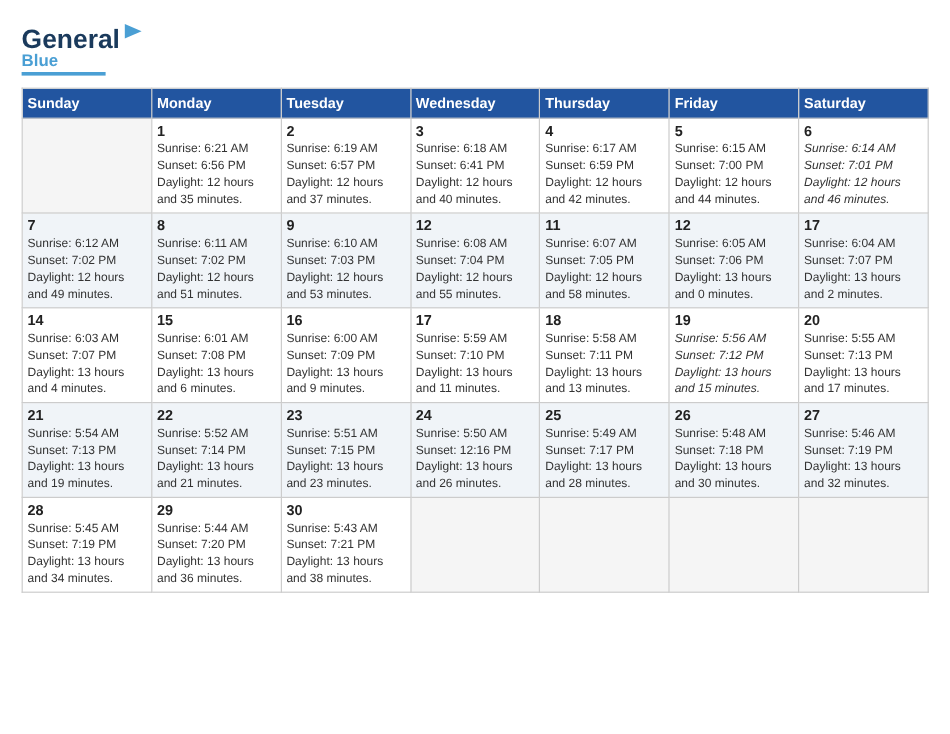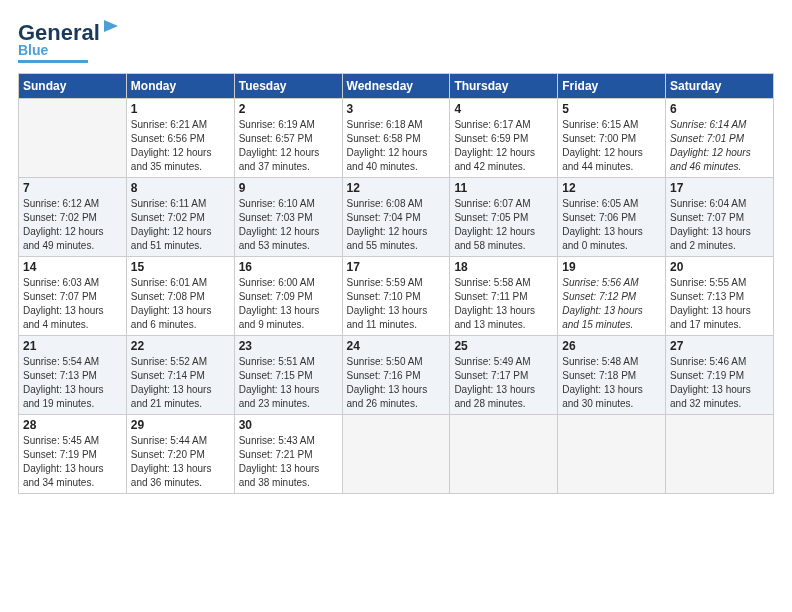--- a/index.html
+++ b/index.html
@@ -137,21 +137,21 @@
           <td>
             <span class="day-num">2</span>
             <div class="cell-info" style="white-space: pre-line;">Sunrise: 6:19 AM
 Sunset: 6:57 PM
 Daylight: 12 hours
 and 37 minutes.</div>
           </td>
           <td>
             <span class="day-num">3</span>
             <div class="cell-info" style="white-space: pre-line;">Sunrise: 6:18 AM
-Sunset: 6:58 PM
+Sunset: 6:41 PM
 Daylight: 12 hours
 and 40 minutes.</div>
           </td>
           <td>
             <span class="day-num">4</span>
             <div class="cell-info" style="white-space: pre-line;">Sunrise: 6:17 AM
 Sunset: 6:59 PM
 Daylight: 12 hours
 and 42 minutes.</div>
           </td>
@@ -290,21 +290,21 @@
           <td>
             <span class="day-num">23</span>
             <div class="cell-info" style="white-space: pre-line;">Sunrise: 5:51 AM
 Sunset: 7:15 PM
 Daylight: 13 hours
 and 23 minutes.</div>
           </td>
           <td>
             <span class="day-num">24</span>
             <div class="cell-info" style="white-space: pre-line;">Sunrise: 5:50 AM
-Sunset: 7:16 PM
+Sunset: 12:16 PM
 Daylight: 13 hours
 and 26 minutes.</div>
           </td>
           <td>
             <span class="day-num">25</span>
             <div class="cell-info" style="white-space: pre-line;">Sunrise: 5:49 AM
 Sunset: 7:17 PM
 Daylight: 13 hours
 and 28 minutes.</div>
           </td>

